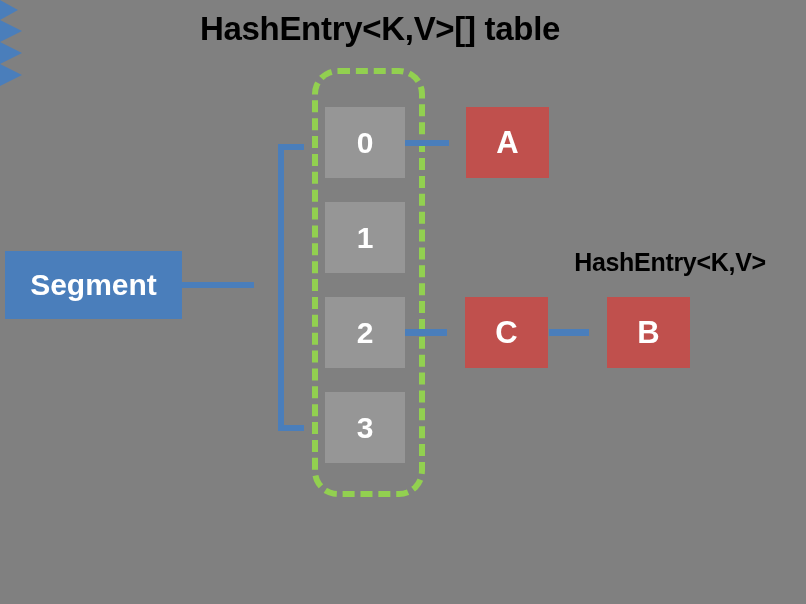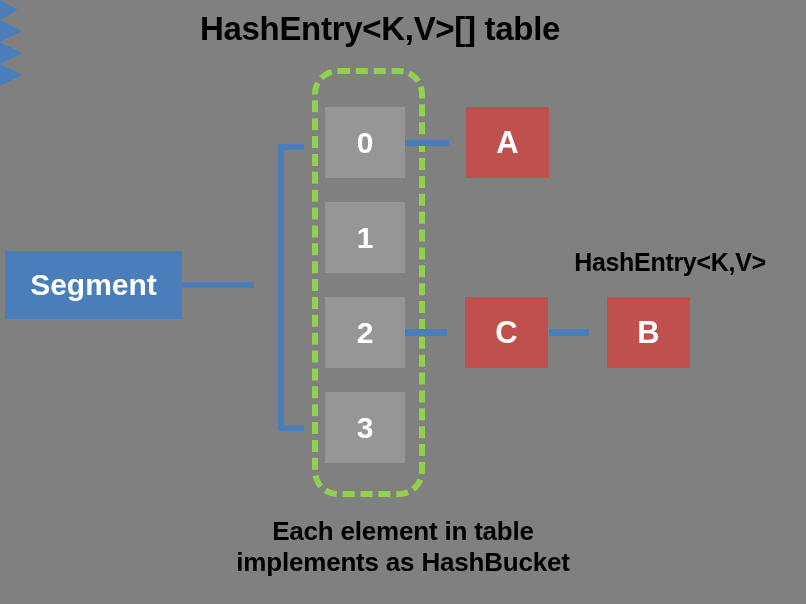--- a/index.html
+++ b/index.html
@@ -215,18 +215,14 @@
   <div class="conn" id="arrow2-line"></div>
   <div id="arrow2-head"></div>
 
   <div class="conn" id="arrow-cb-line"></div>
   <div id="arrow-cb-head"></div>
 
   <div class="entry-box" id="entry-a">A</div>
   <div class="entry-box" id="entry-c">C</div>
   <div class="entry-box" id="entry-b">B</div>
 
-  <div class="label" id="caption">
-    <span class="cap-line">Each element in table</span>
-    <span class="cap-line">implements as  HashBucket</span>
-  </div>
 
 </div>
 
 </body></html>

